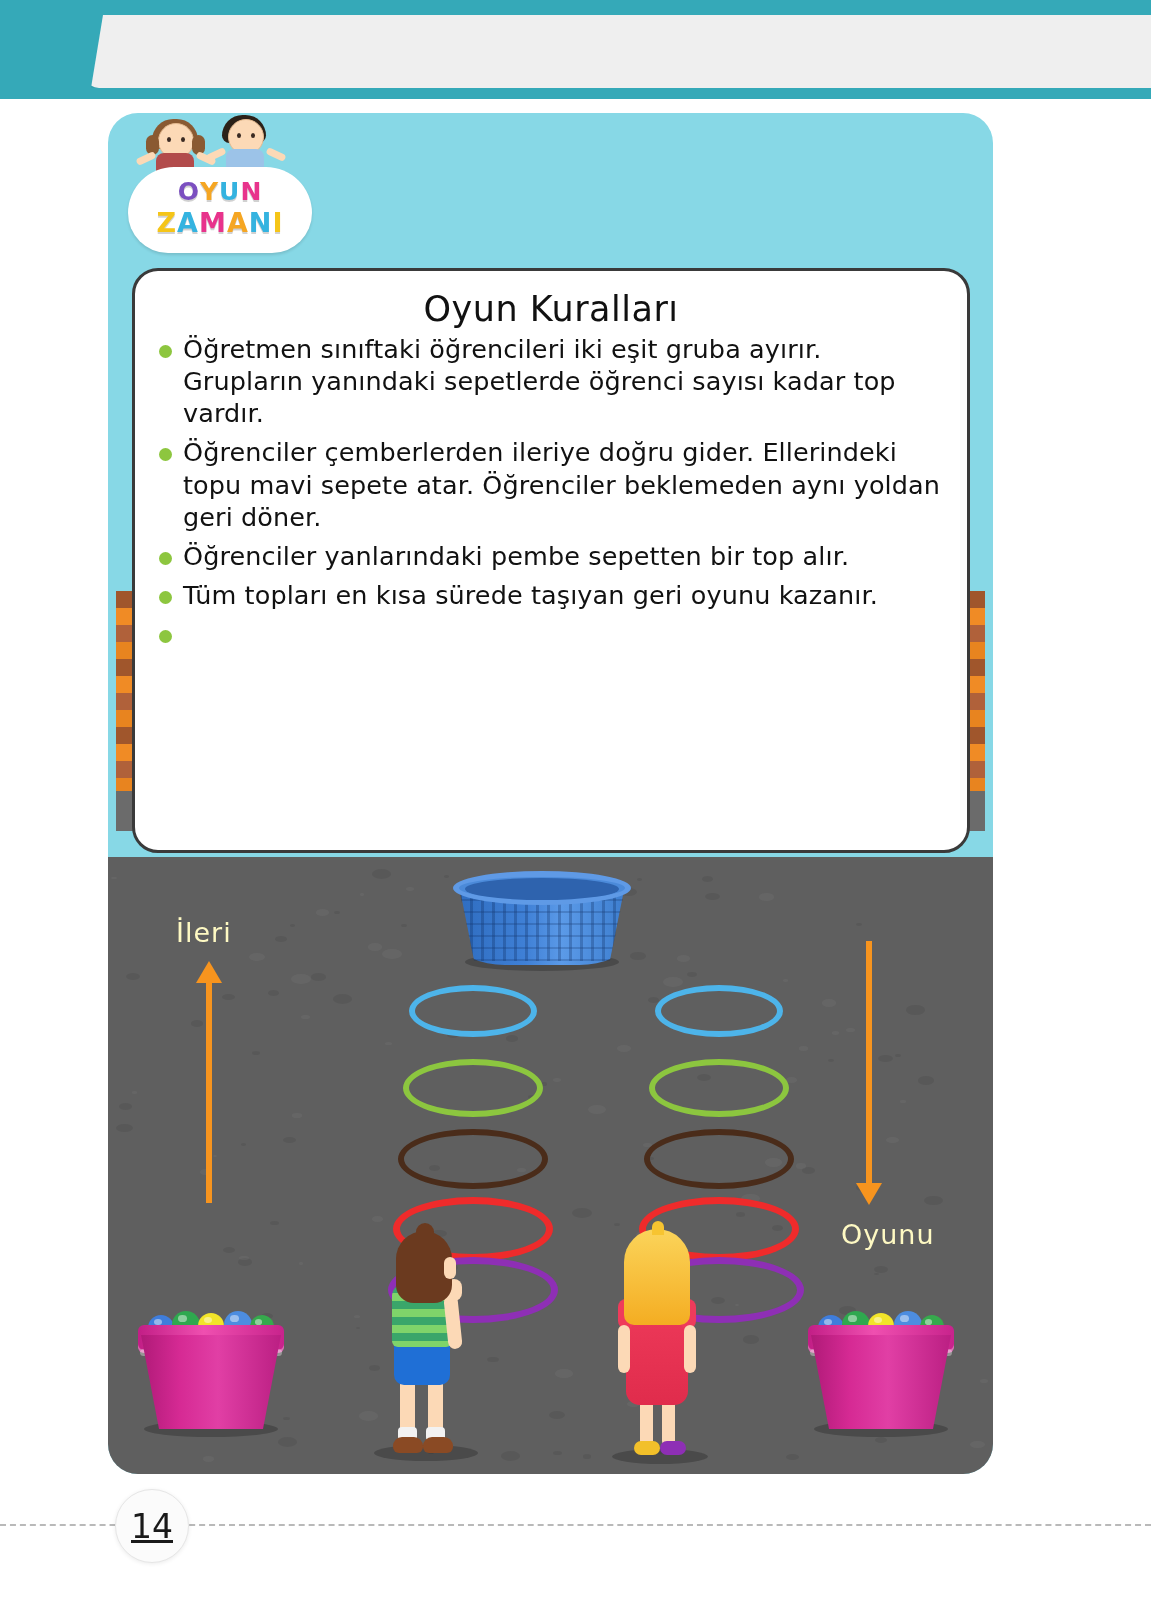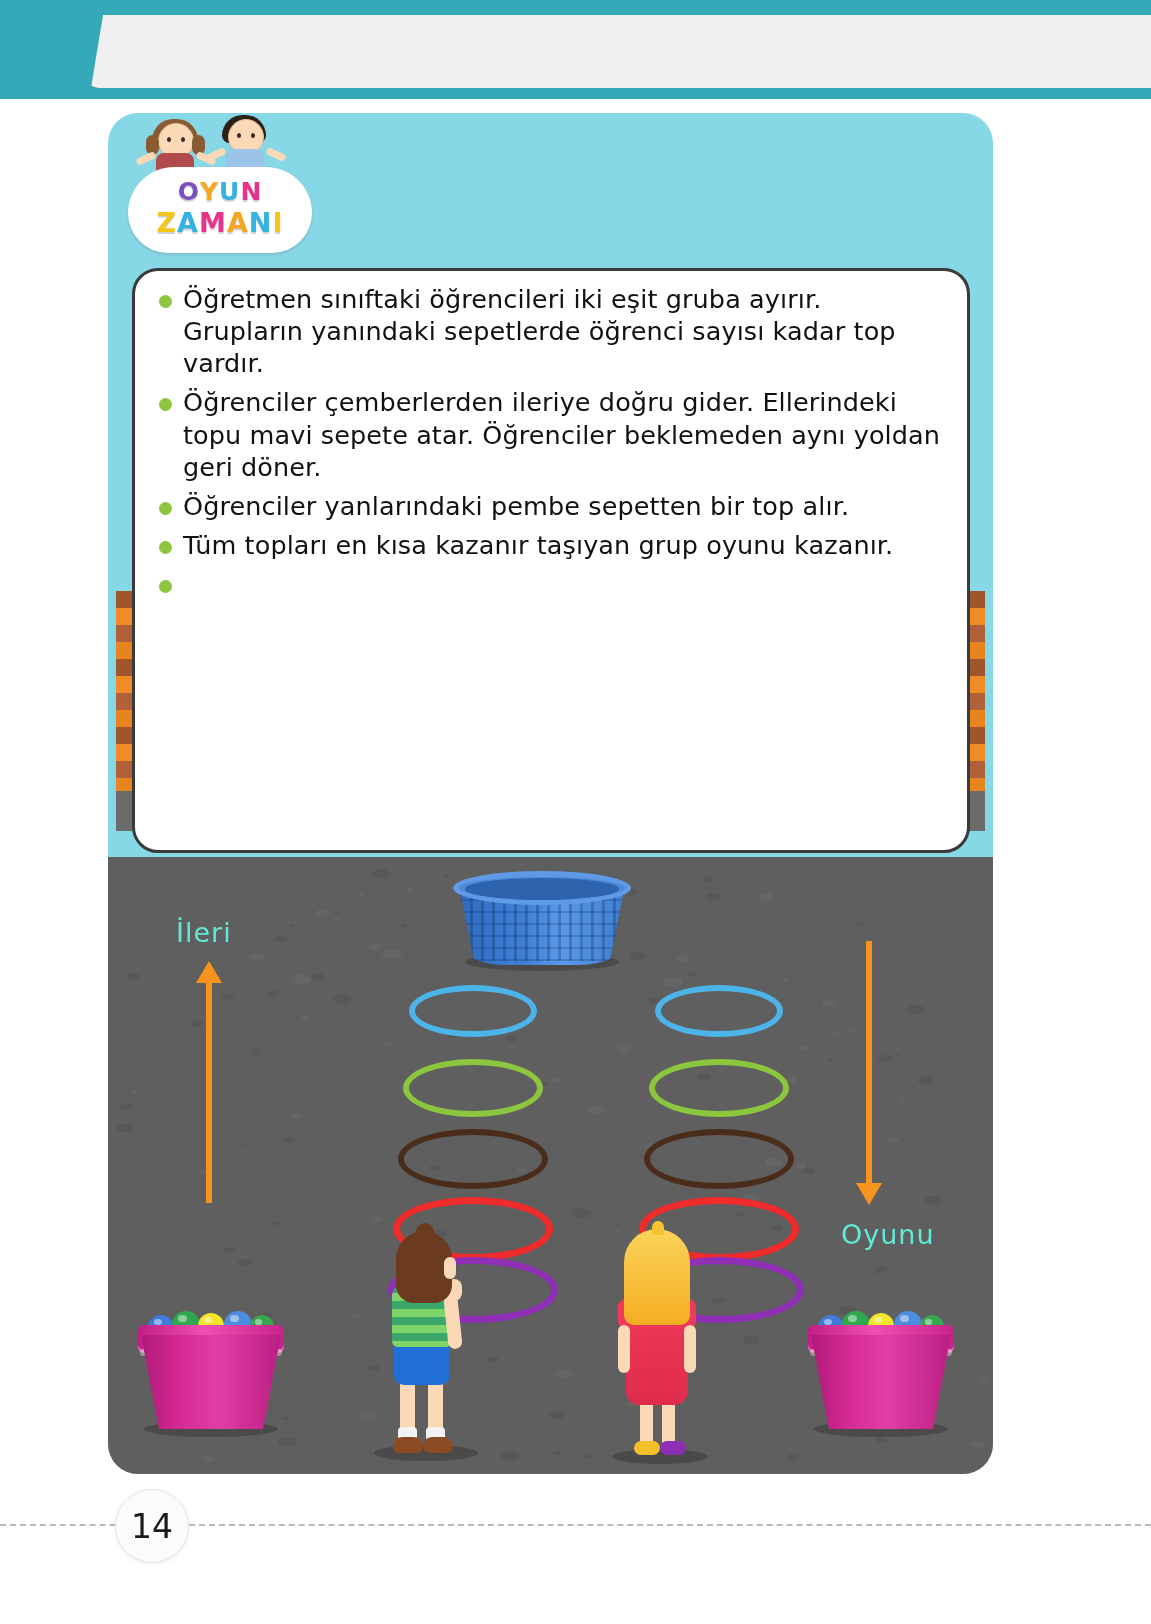--- a/index.html
+++ b/index.html
@@ -155,21 +155,21 @@
 
   
   .ring{position:absolute;border-radius:50%;border-style:solid;box-sizing:border-box;}
 
   
   .arrow-line{position:absolute;width:6px;background:#f7941e;}
   .arrow-head{position:absolute;width:0;height:0;border-left:13px solid transparent;border-right:13px solid transparent;}
   .arrow-head.up{border-bottom:22px solid #f7941e;}
   .arrow-head.down{border-top:22px solid #f7941e;}
   .yard-label{
-    position:absolute;font-size:27px;color:#5eead4;letter-spacing:1px;
+    position:absolute;font-size:27px;color:#fef9c3;letter-spacing:1px;
     font-family:"DejaVu Sans", sans-serif;
   }
 
   
   .pinkbasket{position:absolute;width:146px;height:128px;}
   .pinkbasket .pb-shadow{position:absolute;left:6px;top:112px;width:134px;height:16px;border-radius:50%;background:rgba(0,0,0,.22);}
   .pinkbasket .pb-body{
     position:absolute;left:3px;top:26px;width:140px;height:94px;
     background:linear-gradient(90deg,#b01a78 0%,#d62a94 28%,#e13fa5 55%,#bb1f83 100%);
     clip-path:polygon(0 0,140px 0,122px 94px,18px 94px);
@@ -193,20 +193,21 @@
 
   
   .pagenum{
     position:absolute;left:115px;top:1489px;width:72px;height:72px;
     border-radius:50%;background:#fbfbfb;border:1px solid #e6e6e6;
     display:flex;align-items:center;justify-content:center;
     box-shadow:0 1px 4px rgba(0,0,0,.08);
     font-size:33px;color:#1a1a1a;
     font-family:"DejaVu Sans", sans-serif;
     z-index:4;
+    text-decoration:underline;
   }
   .dashline{
     position:absolute;left:0;top:1524px;width:1151px;height:0;
     border-top:2px dashed #b9b9b9;
   }
 </style>
 </head>
 <body>
 
 <div class="page">
@@ -245,25 +246,26 @@
             <div class="arm b"></div>
         </div>
       </div>
       <div class="cloud"></div>
       <div class="word w1" id="logo-w1"><span style="color: rgb(123, 79, 192);">O</span><span style="color: rgb(245, 166, 35);">Y</span><span style="color: rgb(52, 179, 224);">U</span><span style="color: rgb(232, 51, 140);">N</span></div>
       <div class="word w2" id="logo-w2"><span style="color: rgb(245, 197, 24);">Z</span><span style="color: rgb(52, 179, 224);">A</span><span style="color: rgb(232, 51, 140);">M</span><span style="color: rgb(245, 166, 35);">A</span><span style="color: rgb(52, 179, 224);">N</span><span style="color: rgb(245, 197, 24);">I</span></div>
     </div>
 
 
     <div class="rules">
+      <h2>Oyun Kuralları</h2>
       <ul id="rules-list">
           <li><span class="bul" style="background: rgb(141, 198, 63);"></span><span>Öğretmen sınıftaki öğrencileri iki eşit gruba ayırır. Grupların yanındaki sepetlerde öğrenci sayısı kadar top vardır.</span></li>
           <li><span class="bul" style="background: rgb(141, 198, 63);"></span><span>Öğrenciler çemberlerden ileriye doğru gider. Ellerindeki topu mavi sepete atar. Öğrenciler beklemeden aynı yoldan geri döner.</span></li>
           <li><span class="bul" style="background: rgb(141, 198, 63);"></span><span>Öğrenciler yanlarındaki pembe sepetten bir top alır.</span></li>
-          <li><span class="bul" style="background: rgb(141, 198, 63);"></span><span>Tüm topları en kısa kazanır taşıyan grup oyunu kazanır.</span></li>
+          <li><span class="bul" style="background: rgb(141, 198, 63);"></span><span>Tüm topları en kısa sürede taşıyan geri oyunu kazanır.</span></li>
           <li><span class="bul" style="background: rgb(141, 198, 63);"></span></li>
         </ul>
     </div>
 
     <div class="yard" id="yard">
         <div class="speck d" style="width: 12.297px; height: 6.14848px; left: 338.93px; top: 175.036px;"></div>
         <div class="speck" style="width: 18.6049px; height: 9.30247px; left: 633.296px; top: 336.713px;"></div>
         <div class="speck d" style="width: 9.92274px; height: 4.96137px; left: 578.68px; top: 114.922px;"></div>
         <div class="speck" style="width: 19.1842px; height: 9.59209px; left: 251.268px; top: 554.436px;"></div>
         <div class="speck" style="width: 4.77935px; height: 2.38968px; left: 23.9596px; top: 234.185px;"></div>

